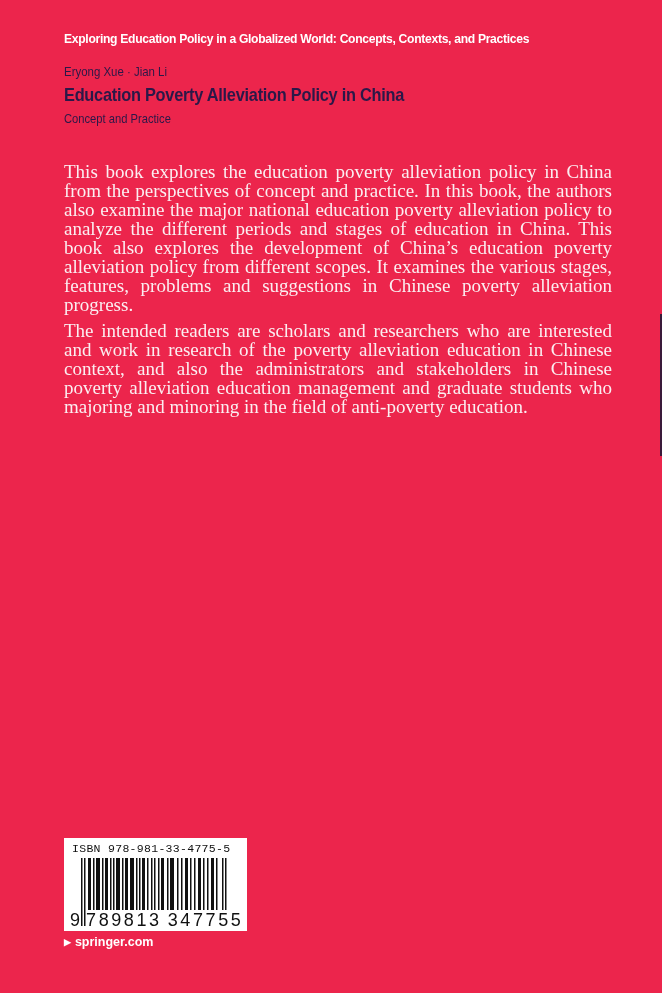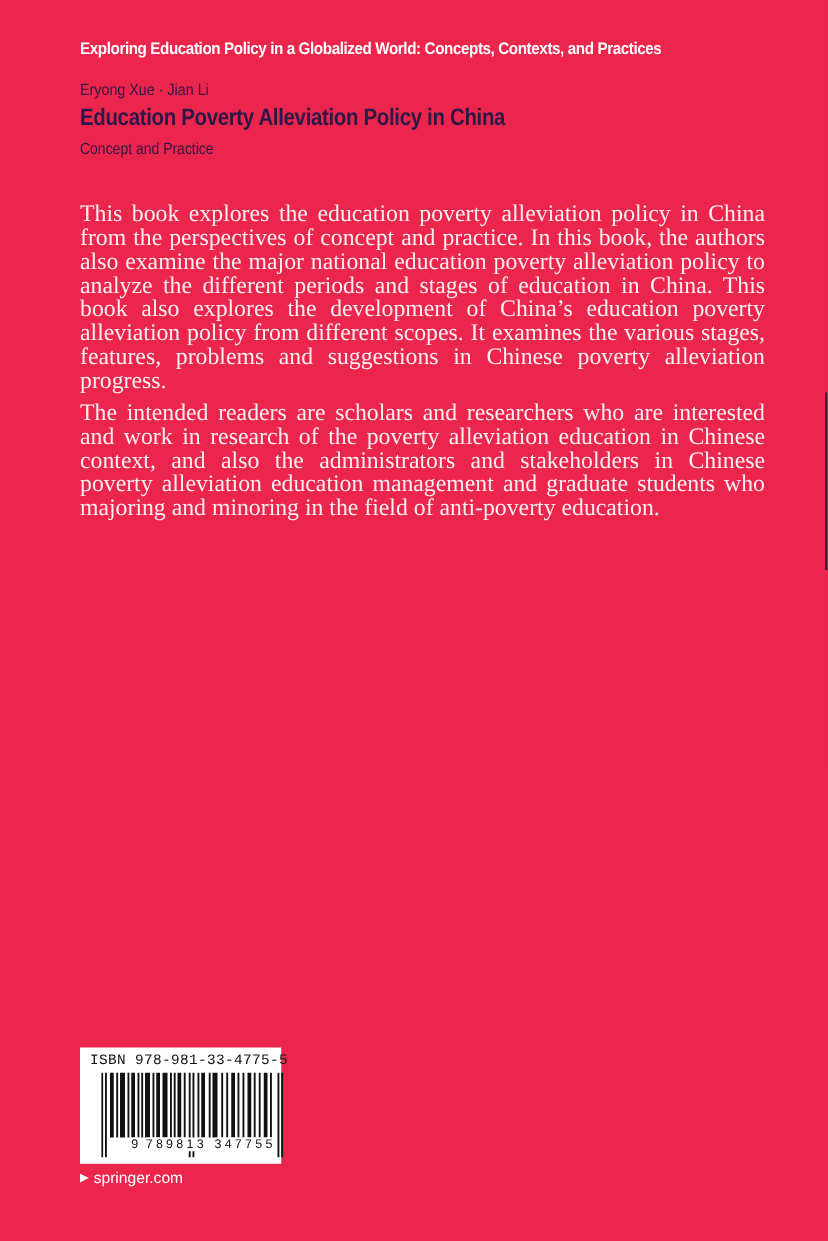--- a/index.html
+++ b/index.html
@@ -35,38 +35,38 @@
       position:absolute; left:64px; top:162px; width:548px;
       color:#fbeef1; font-family:"Liberation Serif", serif;
       font-size:19px; line-height:19px; text-align:justify;
     }
     .blurb p { margin:0 0 7px 0; }
     .spine-line {
       position:absolute; left:660px; top:314px; width:2px; height:142px;
       background:#3a1a3a;
     }
     .barcode-box {
-      position:absolute; left:64px; top:838px; width:161px; height:93px;
+      position:absolute; left:64px; top:838px; width:183px; height:93px;
       background:#ffffff;
     }
     .isbn-text {
       position:absolute; left:8px; top:4px; font-family:"Liberation Mono", monospace;
       font-size:11.5px; color:#111; letter-spacing:0.3px; white-space:nowrap;
     }
     .bars {
       position:absolute; left:17px; top:20px; width:146px; height:68px;
     }
     .barcode-digits {
       position:absolute; left:6px; top:72px; font-family:"Liberation Sans", sans-serif;
-      font-size:10px; color:#111; white-space:nowrap; background:transparent;margin-left:35px;
+      font-size:18px; color:#111; white-space:nowrap; background:transparent;
     }
     .barcode-digits span { display:inline-block; background:#fff; }
     .springer {
       position:absolute; left:64px; top:935px; color:#ffffff;
-      font-weight:normal; font-size:12.5px; white-space:nowrap;
+      font-weight:bold; font-size:12.5px; white-space:nowrap;
     }
     .springer .arrow { font-size:9px; margin-right:4px; position:relative; top:-1px; }
   </style>
 </head>
 <body>
 
 <div class="series">Exploring Education Policy in a Globalized World: Concepts, Contexts, and Practices</div>
 <div class="authors">Eryong Xue · Jian Li</div>
 <div class="title">Education Poverty Alleviation Policy in China</div>
 <div class="subtitle">Concept and Practice</div>

